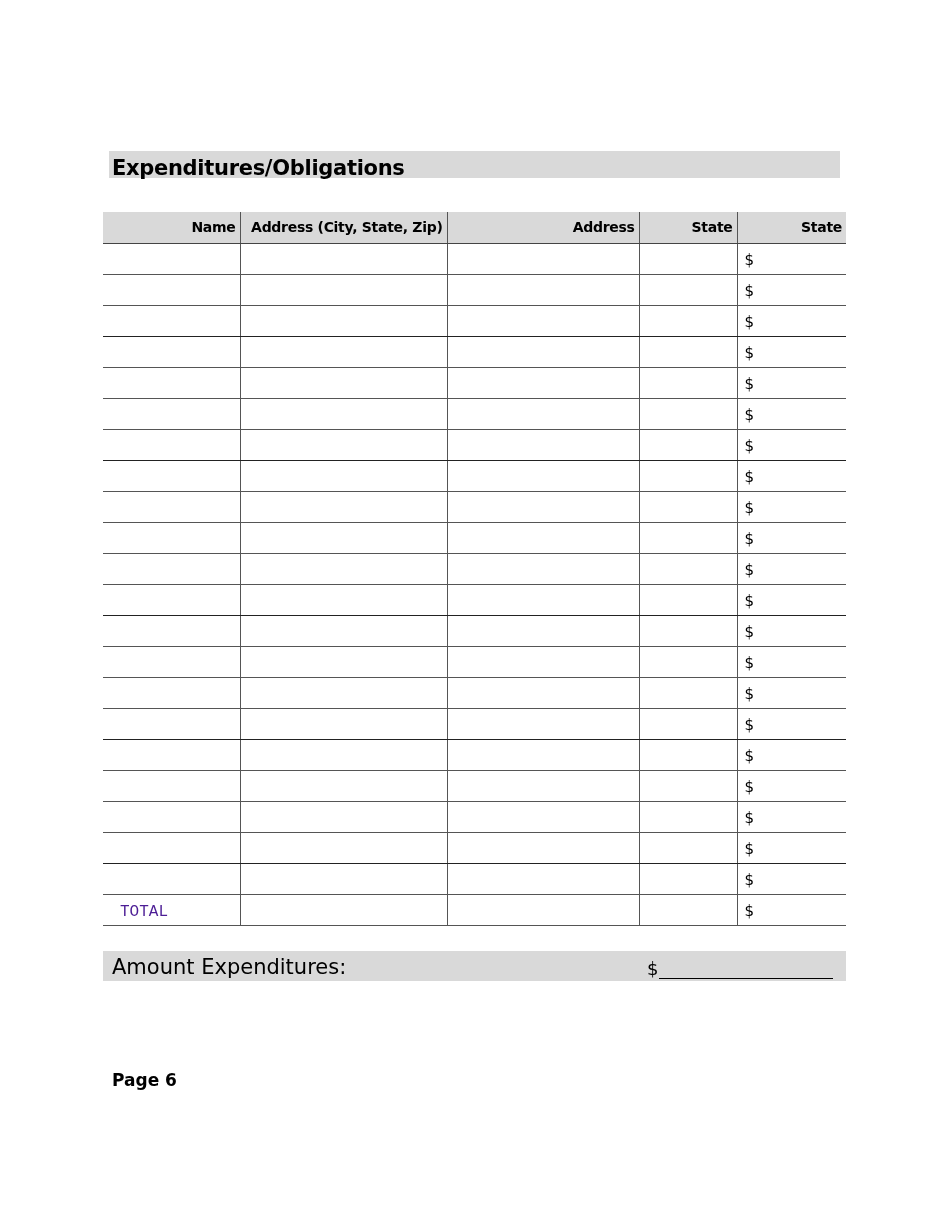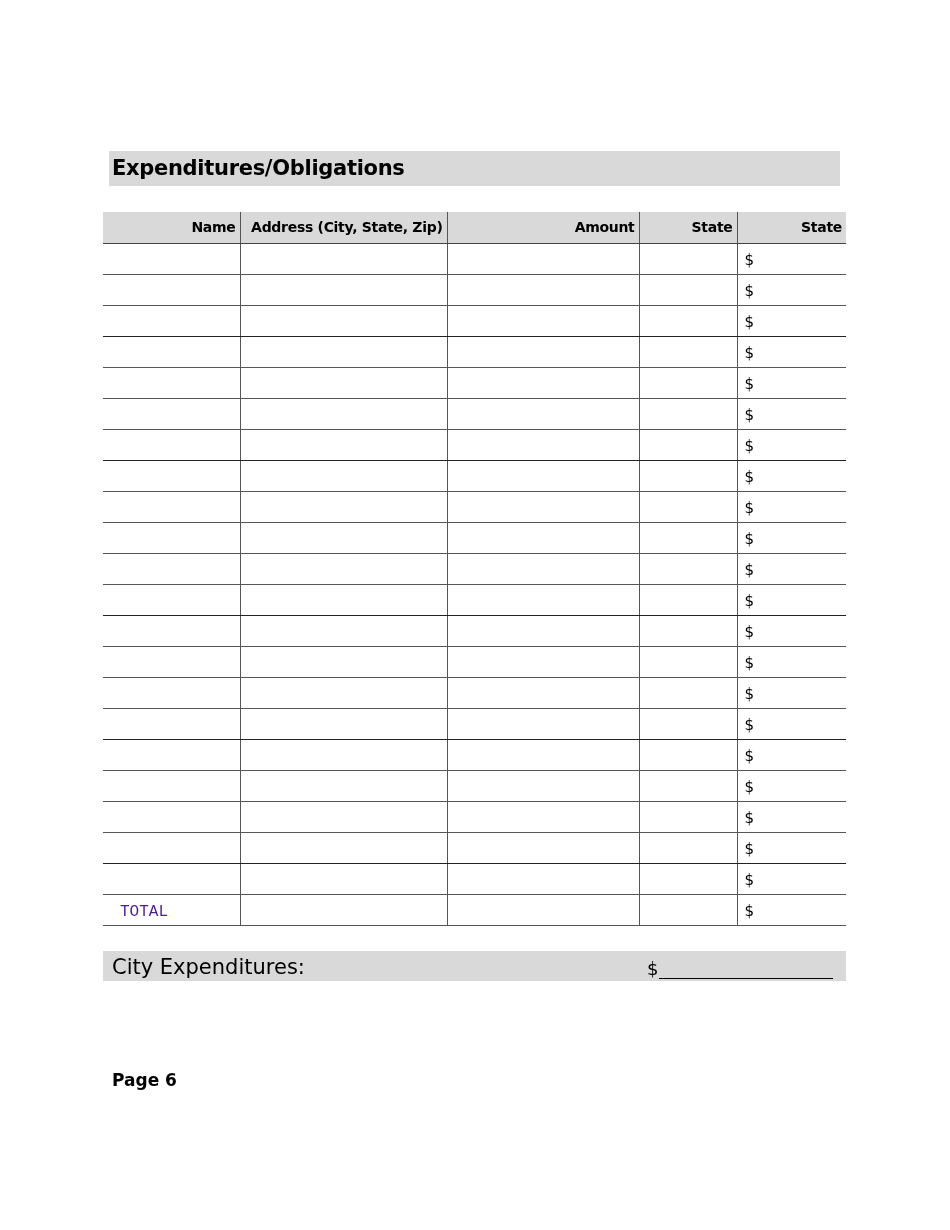--- a/index.html
+++ b/index.html
@@ -1,18 +1,18 @@
 <!DOCTYPE html>
 <html><head>
   <meta charset="utf-8">
   <style>
     html, body { margin: 0; padding: 0; background: #ffffff; }
     body { width: 950px; height: 1230px; position: relative; font-family: "Liberation Sans", sans-serif; color: #000; }
     .section-title {
-      position: absolute; left: 109px; top: 151px; width: 731px; height: 35px;
+      position: absolute; left: 109px; top: 151px; width: 731px; height: 27px;
       background: #d9d9d9; box-sizing: border-box; padding-left: 3px;
       font-family: "DejaVu Sans", sans-serif; font-weight: bold; font-size: 21px; line-height: 34px;
       letter-spacing: -0.3px;
     }
     table.exp {
       position: absolute; left: 103px; top: 212px; width: 743px;
       border-collapse: collapse; table-layout: fixed;
     }
     table.exp th {
       background: #d9d9d9; height: 16px; padding: 4px;
@@ -57,21 +57,21 @@
     <col style="width:137px">
       <col style="width:207px">
       <col style="width:192px">
       <col style="width:98px">
       <col style="width:109px">
   </colgroup>
   <thead>
     <tr>
       <th>Name</th>
       <th>Address (City, State, Zip)</th>
-      <th>Amount</th>
+      <th>Address</th>
       <th>State</th>
       <th>State</th>
     </tr>
   </thead>
   <tbody id="tbody">
       <tr>
         <td></td>
         <td></td>
         <td></td>
         <td></td>
@@ -267,18 +267,18 @@
         <td></td>
         <td></td>
         <td>
           <span class="dollar">$</span>
         </td>
       </tr>
     </tbody>
 </table>
 
 <div class="total-bar">
-  <span class="label">City Expenditures:</span>
+  <span class="label">Amount Expenditures:</span>
   <span class="dollar-field">$</span>
   <span class="blank-line"></span>
 </div>
 
 <div class="page-num">Page 6</div>
 
 </body></html>

